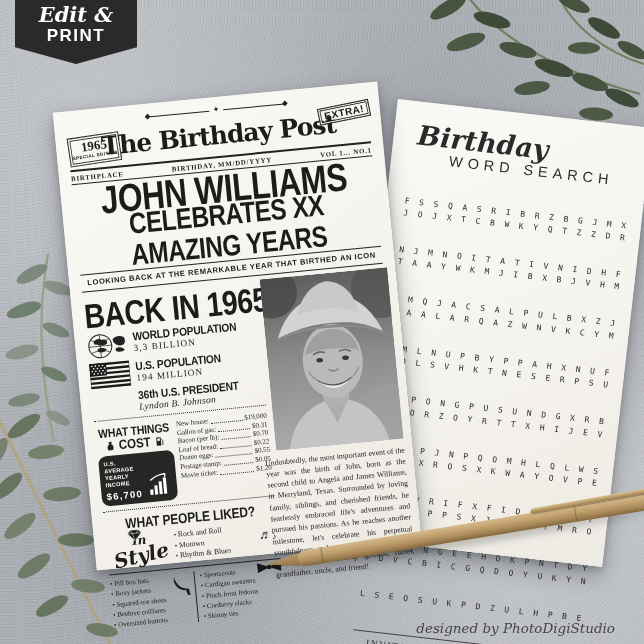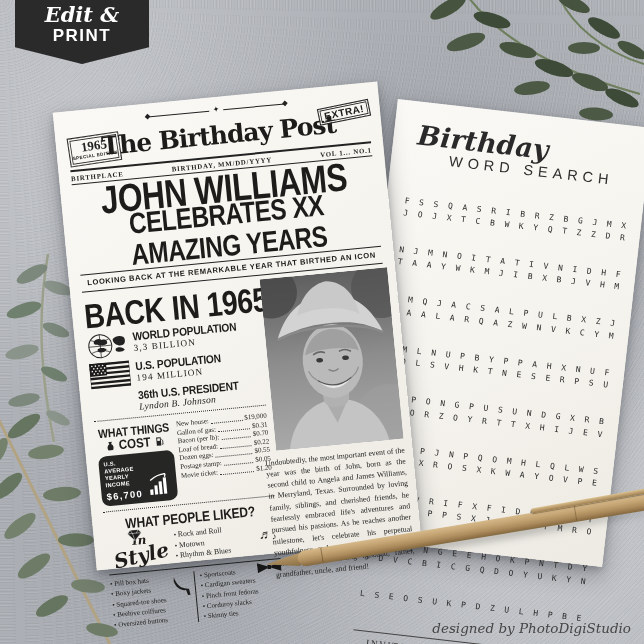--- a/index.html
+++ b/index.html
@@ -92,36 +92,36 @@
     margin-top:6px;margin-left:-12px;color:#242321;}
   
   .ws-in{position:absolute;inset:0;padding:20px 10px 10px 16px;box-sizing:border-box;color:#2a2a2a;}
   .ws-title{font-family:"DejaVu Serif",serif;font-style:italic;font-weight:700;font-size:27px;line-height:28px;margin-left:8px;}
   .ws-sub{font-family:"Liberation Sans",sans-serif;font-size:14.5px;letter-spacing:5px;margin:0px 0 6px 42px;color:#2f2f2f;}
   .ws-grid{font-family:"DejaVu Sans Mono",monospace;font-size:8px;letter-spacing:2.45px;line-height:12.35px;
     white-space:pre;text-align:center;color:#2d2d2d;}
   .ws-words{display:flex;border-top:1px solid #444;margin-top:5px;padding:5px 6px 4px 14px;justify-content:space-between;}
   .ws-words .wc{font-family:"Liberation Serif",serif;font-size:9.3px;letter-spacing:1.6px;line-height:13px;text-align:center;}
   
-  .badge{position:absolute;left:15px;top:0;width:134px;height:64px;background:#2b2a2b;z-index:6;
+  .badge{position:absolute;left:15px;top:0;width:122px;height:64px;background:#2b2a2b;z-index:6;
     clip-path:polygon(0 0,100% 0,100% 74%,50% 100%,0 74%);text-align:center;color:#fff;
     box-shadow:0 4px 8px rgba(0,0,0,.25);}
   .badge .b1{font-family:"DejaVu Serif",serif;font-style:italic;font-weight:700;font-size:21px;line-height:24px;margin-top:3px;}
   .badge .b2{font-weight:700;font-size:17px;letter-spacing:1.5px;line-height:18px;}
   .pen{position:absolute;left:266px;top:546px;width:402px;height:28px;transform:rotate(-9.3deg);transform-origin:40px 14px;z-index:5;}
   .pen .shadow{position:absolute;left:6px;top:16px;width:380px;height:9px;background:rgba(30,30,34,.30);filter:blur(4px);border-radius:50%;}
   .pen .tip{position:absolute;left:0;top:6px;width:34px;height:13px;background:linear-gradient(180deg,#b99a6a,#8a6f45);
     clip-path:polygon(0 46%,100% 0,100% 100%);}
   .pen .body{position:absolute;left:32px;top:3.5px;right:2px;height:16px;border-radius:9px;
     background:linear-gradient(180deg,#d3b586 6%,#c3a271 38%,#a9885a 70%,#84683f 100%);}
   .pen .seam{position:absolute;left:56px;top:4px;width:1.4px;height:15px;background:rgba(90,70,40,.55);}
   .pen .capline{position:absolute;right:88px;top:4px;width:1.4px;height:15px;background:rgba(90,70,40,.45);}
   .pen .clip{position:absolute;right:14px;top:-1.5px;width:118px;height:5px;border-radius:3px;
     background:linear-gradient(180deg,#dcc08d,#9a7b4e);box-shadow:0 1px 1px rgba(70,55,30,.5);transform:rotate(-.6deg);}
-  .credit{position:absolute;right:13px;bottom:8px;z-index:6;font-family:"DejaVu Serif",serif;font-style:italic;
+  .credit{position:absolute;right:29px;bottom:8px;z-index:6;font-family:"DejaVu Serif",serif;font-style:italic;
     font-size:13.5px;color:#454545;}
   .leaves{position:absolute;z-index:1;}
   .leaves.top{z-index:3;}
 </style>
 </head>
 <body>
 
 <div class="scene">
 
   <svg class="leaves" style="left:-8px;top:252px;width:96px;height:190px" viewBox="0 0 96 190">

